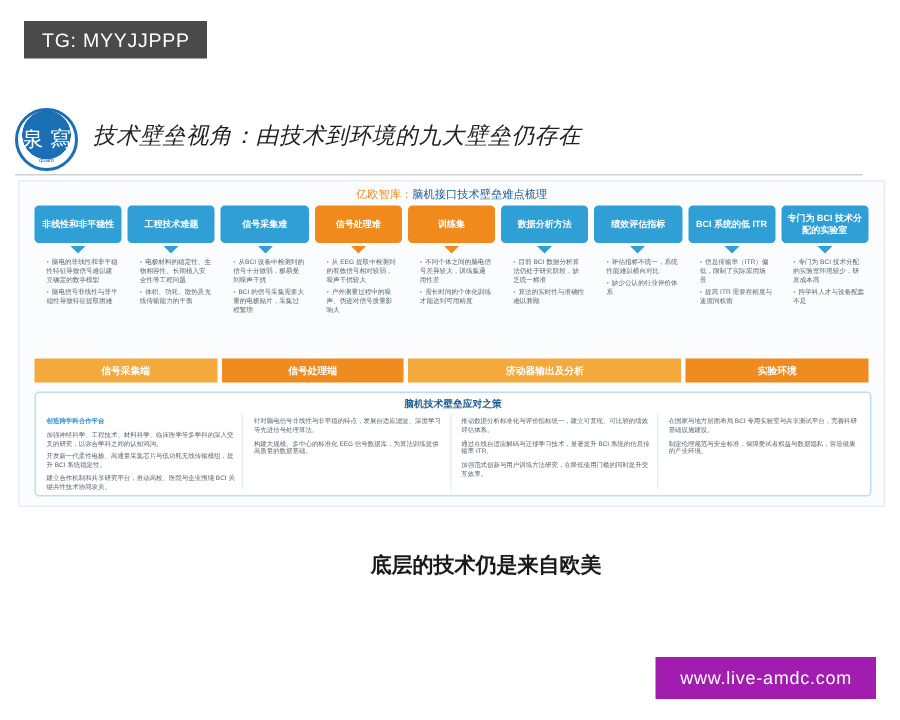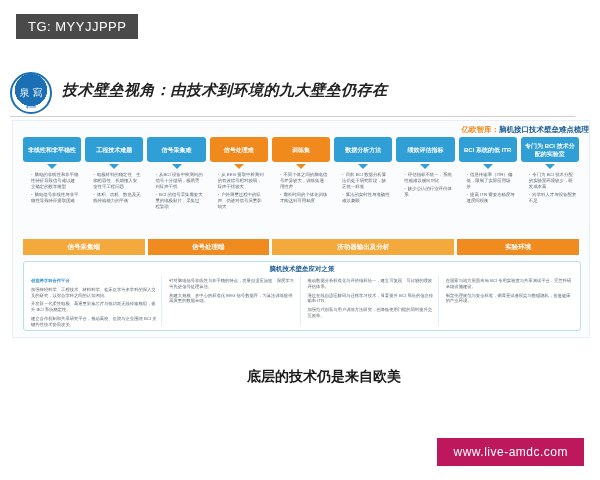--- a/index.html
+++ b/index.html
@@ -12,62 +12,62 @@
   
   .tg-badge{
     position:absolute;left:16px;top:14px;
     background:#4a4a4a;color:#ffffff;
     font-size:13px;padding:5px 12px;
     letter-spacing:.5px;
   }
   
   .site-badge{
     position:absolute;right:16px;bottom:14px;
-    background:#be185d;color:#ffffff;
+    background:#a21caf;color:#ffffff;
     font-size:12px;padding:7px 16px;
     letter-spacing:.5px;
   }
   
   .slide-header{
     position:absolute;left:0;top:72px;width:600px;height:40px;
   }
   .logo{
     position:absolute;left:10px;top:0px;width:42px;height:42px;
     border-radius:50%;
     background:radial-gradient(circle at 50% 42%,#1b6fb5 0%,#1b6fb5 55%,#ffffff 56%,#ffffff 100%);
     border:2px solid #1b6fb5;box-sizing:border-box;
     display:flex;align-items:center;justify-content:center;
   }
   .logo .logo-cn{
-    color:#ffffff;font-size:10px;line-height:10px;text-align:center;
+    color:#ffffff;font-size:14px;line-height:10px;text-align:center;
     font-family:"DejaVu Sans",sans-serif;
   }
   .logo .logo-sub{
     position:absolute;bottom:3px;left:0;width:100%;text-align:center;
     font-size:4px;color:#1b6fb5;
   }
   .slide-title{
     position:absolute;left:62px;top:9px;
-    font-size:15px;font-weight:bold;color:#222;
+    font-size:15px;font-weight:normal;color:#222;
     font-style:italic;
     letter-spacing:.5px;
   }
   .title-underline{
     position:absolute;left:10px;top:44px;width:565px;height:1px;background:#cfcfcf;
   }
 
   
   .panel{
     position:absolute;left:12px;top:120px;width:576px;height:216px;
     background:#fbfcfe;
     border:1px solid #e7eef5;
   }
   .panel-title{
-    position:absolute;left:0;top:4px;width:100%;text-align:right;
-    font-size:7.5px;color:#1b5b92;font-weight:bold;
+    position:absolute;left:0;top:4px;width:100%;text-align:center;
+    font-size:7.5px;color:#1b5b92;font-weight:normal;
   }
   .panel-title .tag{color:#f08a1d;}
 
   
   .cols{
     position:absolute;left:10px;top:16px;width:556px;height:100px;
     display:flex;gap:4px;
   }
   .col{flex:1;display:flex;flex-direction:column;align-items:center;}
   .col-head{

